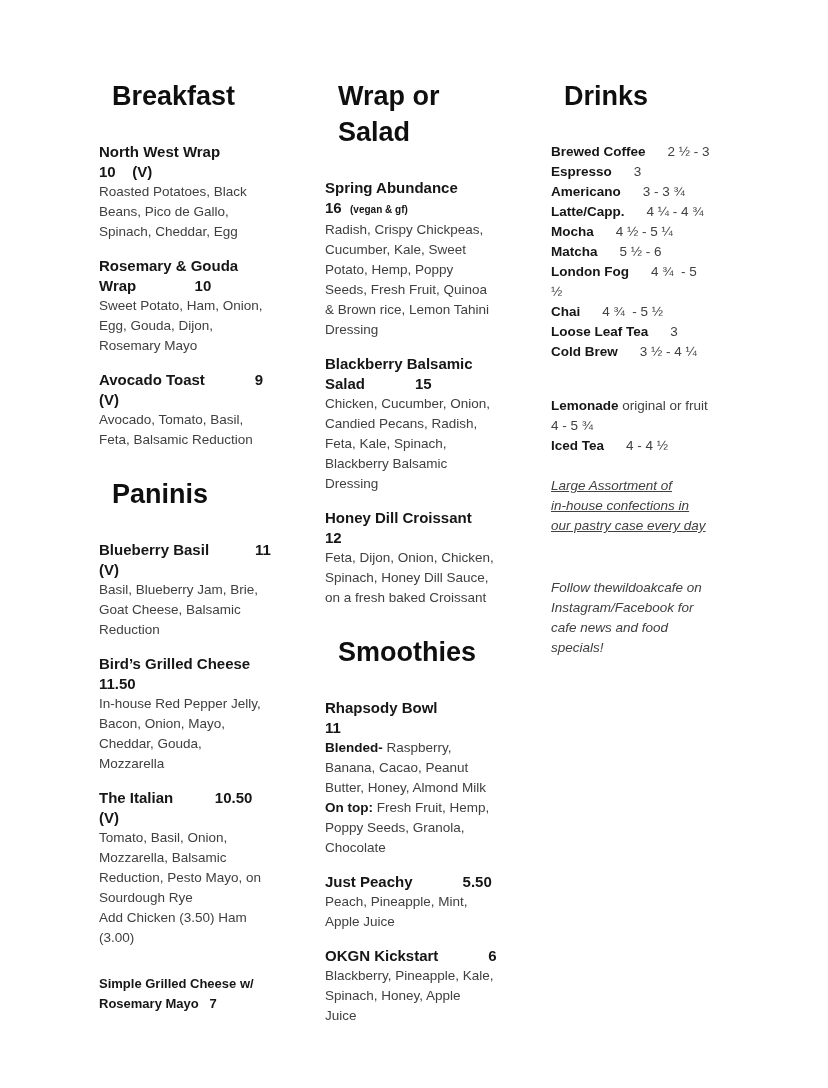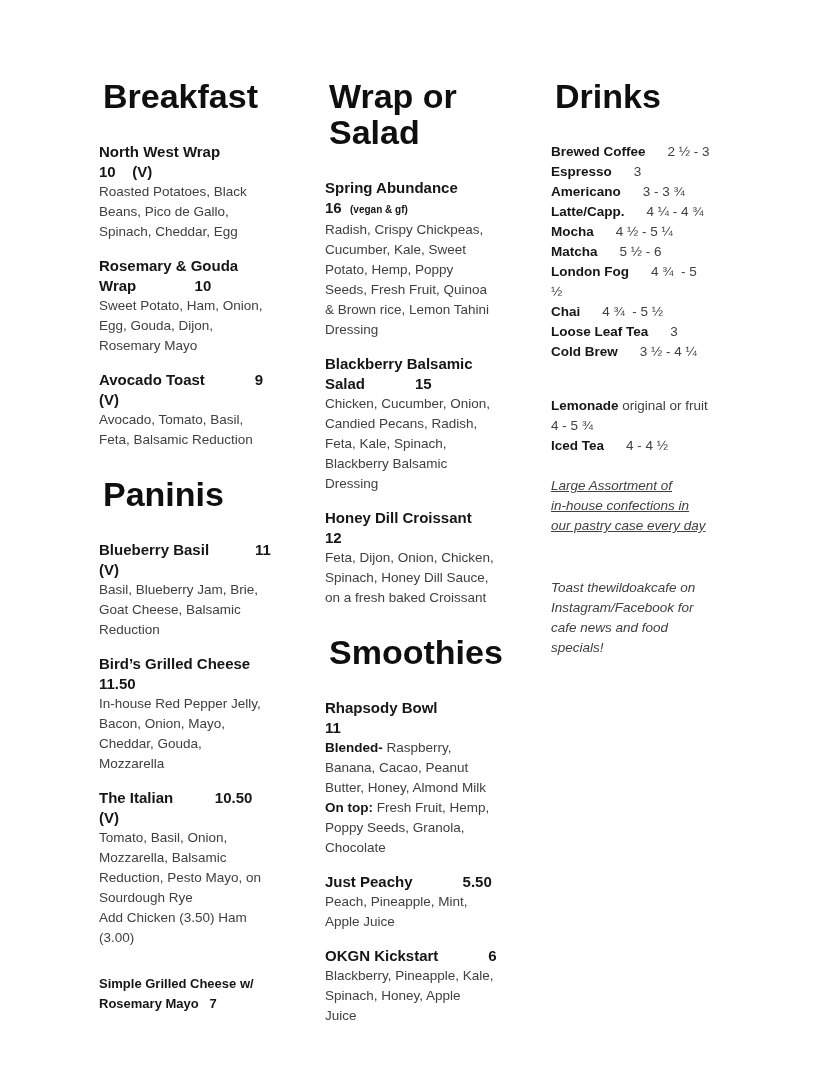--- a/index.html
+++ b/index.html
@@ -11,25 +11,25 @@
     font-family: "Liberation Sans", sans-serif;
     color: #161616;
     overflow: hidden;
   }
   .col { position: absolute; top: 78px; }
   .col-1 { left: 99px;  width: 172px; }
   .col-2 { left: 325px; width: 178px; }
   .col-3 { left: 551px; width: 175px; }
 
   .heading {
-    font-size: 34px;
+    font-size: 27px;
     font-weight: bold;
     color: #0f0f0f;
     line-height: 36px;
-    margin: 0 0 28px 4px;
+    margin: 0 0 28px 13px;
     white-space: pre-wrap;
   }
   .heading.later { margin-top: 26px; }
 
   .item { margin: 0 0 14px 0; }
   .item-name {
     font-size: 15px;
     font-weight: bold;
     color: #161616;
     line-height: 20px;
@@ -214,19 +214,19 @@
     <div class="drink-row"><span class="b">Cold Brew</span><span class="tab"></span><span>3 ½ - 4 ¼</span></div>
 
     <div class="drink-row gap-top"><span class="b">Lemonade</span><span> original or fruit</span></div>
     <div class="drink-row">4 - 5 ¾</div>
     <div class="drink-row"><span class="b">Iced Tea</span><span class="tab"></span><span>4 - 4 ½</span></div>
 
     <div class="italic pastry-note">Large Assortment of
 in-house confections in
 our pastry case every day</div>
 
-    <div class="italic follow-note"><span>Toast </span><span class="b">thewildoakcafe</span><span> on
+    <div class="italic follow-note"><span>Follow </span><span class="b">thewildoakcafe</span><span> on
 Instagram/Facebook for
 cafe news and food
 specials!</span></div>
   </div>
 
 </div>
 
 </body></html>

